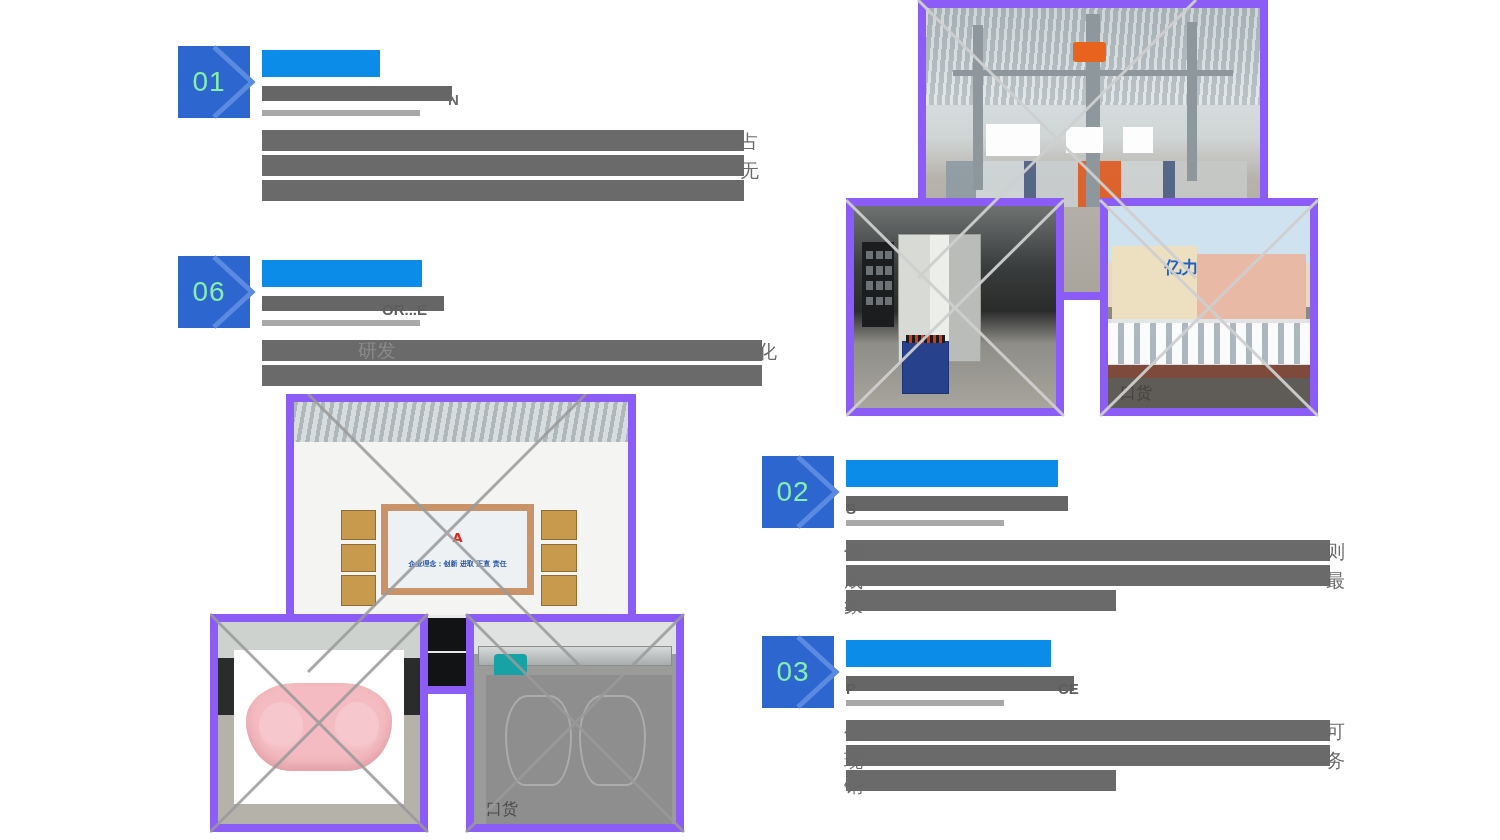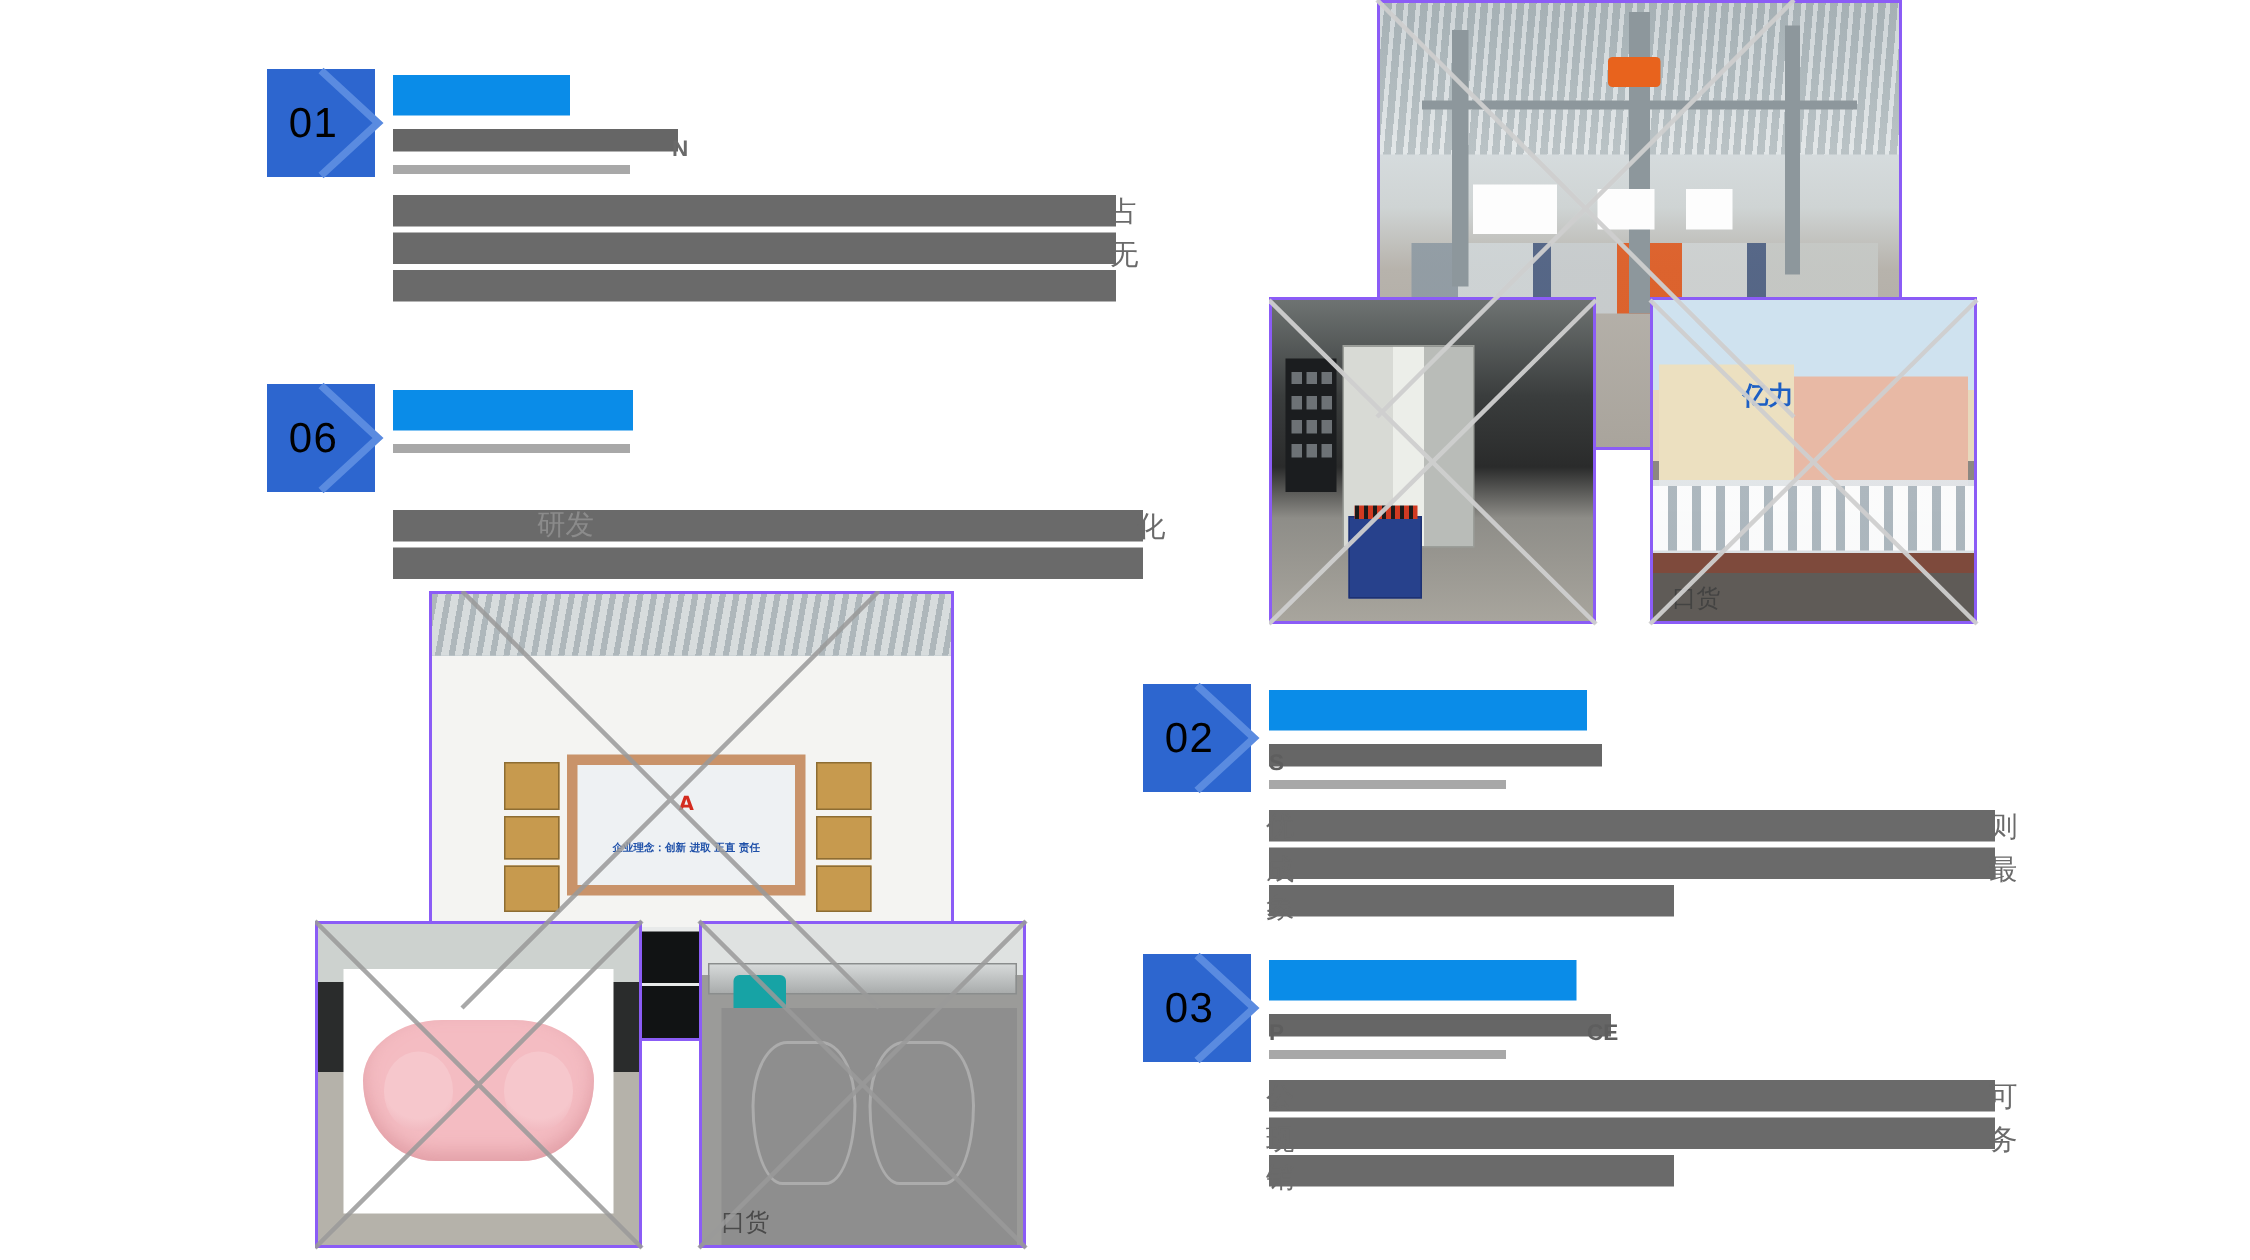--- a/index.html
+++ b/index.html
@@ -34,21 +34,21 @@
     background: #2d66cf;
     overflow: visible;
   }
   .badge-num {
     position: absolute;
     left: 8px;
     top: 50%;
     transform: translateY(-50%);
     width: 46px;
     text-align: center;
-    color: #000000;
+    color: #86efac;
     font-size: 28px;
     font-weight: 400;
     letter-spacing: 1px;
     line-height: 1;
     font-family: "Liberation Sans", sans-serif;
   }
   .badge-chevron {
     position: absolute;
     left: 34px;
     top: -1px;
@@ -110,21 +110,21 @@
     color: #8b8b8b;
     font-size: 19px;
     line-height: 21px;
     font-family: "DejaVu Sans", sans-serif;
     white-space: nowrap;
   }
 
   
   .photo {
     position: absolute;
-    border: 2px solid #8b5cf6;
+    border: 8px solid #8b5cf6;
     box-sizing: border-box;
     overflow: hidden;
     background: #d8dadb;
   }
   .photo-inner {
     position: absolute;
     inset: 0;
   }
 
   
@@ -374,20 +374,24 @@
 <div class="feature" style="left:178px; top:256px;">
   <div class="feature-head">
     <div class="badge">
       <span class="badge-num">06</span>
       <svg class="badge-chevron" viewBox="0 0 46 74">
         <path d="M2 2 L40 37 L2 72" fill="none" stroke="#5a8be0" stroke-width="5"></path>
       </svg>
     </div>
     <div class="feature-text">
       <div class="f-title" style="width:160px;"></div>
+      <div style="position:relative;">
+        <div class="f-sub" style="width:182px;"></div>
+        <span class="peek" style="left:120px; top:6px; font-size:15px; line-height:15px; font-family:'Liberation Sans',sans-serif; font-weight:bold; color:#5e5e5e;">OR...E</span>
+      </div>
       <div class="f-rule" style="width:158px;"></div>
     </div>
   </div>
 
   <div class="f-body" style="left:84px; top:84px;">
     <div style="position:relative;text-align:right;">
       <div class="f-line" style="width:500px;"></div>
       <span class="peek-in" style="left:96px; top:0px;">研发</span>
       <span class="peek" style="left:496px; top:1px;">化</span>
     </div>

